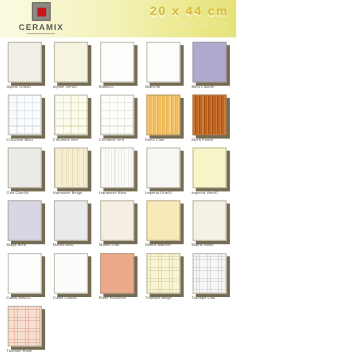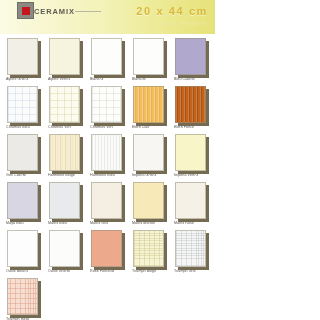--- a/index.html
+++ b/index.html
@@ -33,21 +33,21 @@
     inset: 0;
     display: flex;
     align-items: flex-start;
     justify-content: space-between;
   }
 
   
   .logo-block {
     padding: 2px 0 0 17px;
     display: flex;
-    flex-direction: row;
+    flex-direction: column;
     align-items: center;
   }
   .logo-mark {
     width: 17px;
     height: 17px;
     background: #8a8a82;
     border: 1px solid #6e6e66;
     box-sizing: border-box;
     display: flex;
     align-items: center;

